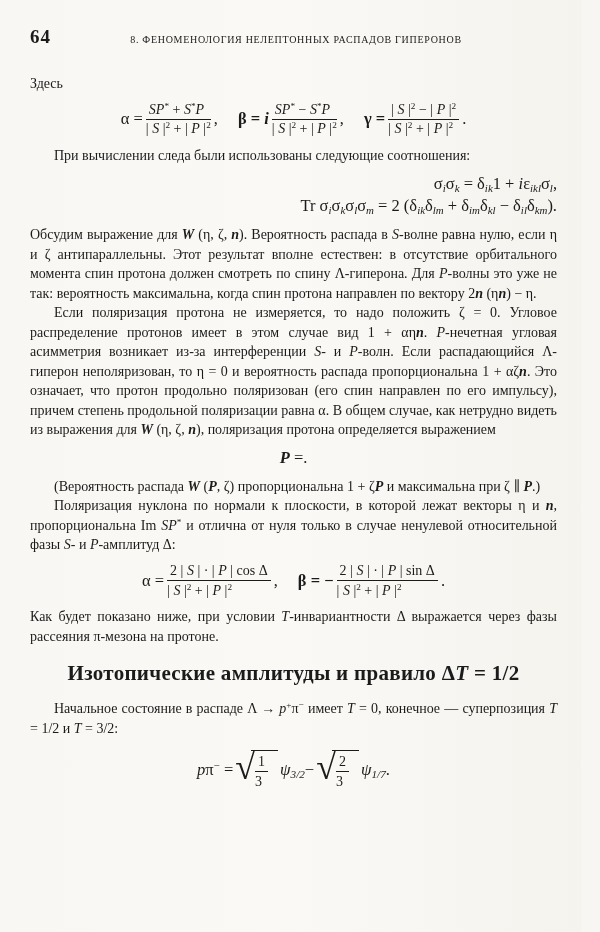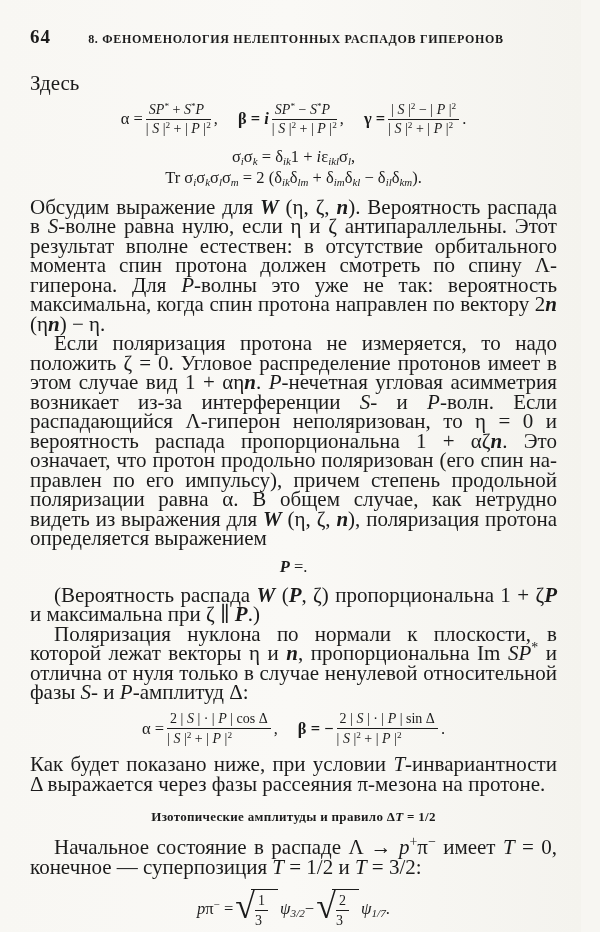--- a/index.html
+++ b/index.html
@@ -18,27 +18,27 @@
     background:linear-gradient(90deg,#f8f7f3 0%,#faf9f6 50%,#f4f3ee 100%);
   }
   
   .running-head{
     display:flex;align-items:baseline;
     margin:2px 0 26px 0;
   }
   .pageno{font-size:19px;font-weight:700;letter-spacing:1px;}
   .chapter{
     flex:1;text-align:center;
-    font-size:12px;font-weight:700;letter-spacing:.7px;
+    font-size:10px;font-weight:400;letter-spacing:.7px;
     transform:translateX(-8px);
   }
   
   p{
     margin:0;
-    font-size:21px;line-height:19.5px;
+    font-size:14px;line-height:19.5px;
     text-align:justify;
     hyphens:manual;
   }
   p.indent{text-indent:24px;}
   i{font-style:italic;}
   b.bi{font-style:italic;font-weight:700;}
   sup{font-size:66%;vertical-align:.55em;line-height:0;}
   sub{font-size:66%;vertical-align:-.3em;line-height:0;}
   
   .eq{
@@ -53,33 +53,33 @@
   .eq-lhs,.eq-sep,.eq-term{display:inline-block;}
   .gap{margin-left:20px;font-weight:bold;}
   .frac{
     display:inline-block;vertical-align:middle;
     text-align:left;
     font-size:14px;line-height:1.12;
     margin:0 3px;
   }
   .frac .num{display:block;border-bottom:1.4px solid #1b1b1b;padding:0 3px 1.5px 3px;}
   .frac .den{display:block;padding-top:1.5px;}
-  .eqline{font-size:16.5px;line-height:21.5px;}
+  .eqline{font-size:16.5px;line-height:21.5px;text-align:right;}
   
   .sqrt{display:inline-flex;align-items:flex-start;vertical-align:middle;margin:0 2px;}
   .rad{font-size:36px;line-height:.85;font-weight:400;transform:translateY(2px);}
   .radicand{
     display:inline-block;border-top:1.8px solid #1b1b1b;
     margin-left:-4px;padding:3px 10px 0 4px;
   }
   .radicand .frac{vertical-align:top;margin:0;font-size:14px;}
   
   h2{
     margin:15px 0 13px 0;
-    font-size:13px;font-weight:700;
+    font-size:21px;font-weight:700;
     text-align:center;letter-spacing:.3px;
   }
   .psi{font-size:17px;font-style:italic;}
   .eq-final{margin-top:12px;}
 </style>
 </head>
 <body>
 
 <div class="page">
 
@@ -106,20 +106,21 @@
       <span class="eq-sep">,</span>
       <span class="eq-lhs gap">γ = </span>
       <span class="frac">
         <span class="num">| <i>S</i> |<sup>2</sup> − | <i>P</i> |<sup>2</sup></span>
         <span class="den">| <i>S</i> |<sup>2</sup> + | <i>P</i> |<sup>2</sup></span>
       </span>
       <span class="eq-sep">.</span>
     </span>
   </div>
 
+  <p class="indent">При вычислении следа были использованы следующие соот­ношения:</p>
 
   <div class="eq">
     <div class="eqline">σ<sub><i>i</i></sub>σ<sub><i>k</i></sub> = δ<sub><i>ik</i></sub>1 + <i>i</i>ε<sub><i>ikl</i></sub>σ<sub><i>l</i></sub>,</div>
     <div class="eqline">Tr σ<sub><i>i</i></sub>σ<sub><i>k</i></sub>σ<sub><i>l</i></sub>σ<sub><i>m</i></sub> = 2 (δ<sub><i>ik</i></sub>δ<sub><i>lm</i></sub> + δ<sub><i>im</i></sub>δ<sub><i>kl</i></sub> − δ<sub><i>il</i></sub>δ<sub><i>km</i></sub>).</div>
   </div>
 
   <p>Обсудим выражение для <b class="bi">W</b> (η, ζ, <b class="bi">n</b>). Вероятность распада в <i>S</i>-волне равна нулю, если η и ζ антипараллельны. Этот результат вполне естествен: в отсутствие орбитального момента спин протона дол­жен смотреть по спину Λ-гиперона. Для <i>P</i>-волны это уже не так: вероятность максимальна, когда спин протона направлен по век­тору 2<b class="bi">n</b> (η<b class="bi">n</b>) − η.</p>
   <p class="indent">Если поляризация протона не измеряется, то надо положить ζ = 0. Угловое распределение протонов имеет в этом случае вид 1 + αη<b class="bi">n</b>. <i>P</i>-нечетная угловая асимметрия возникает из-за интер­ференции <i>S</i>- и <i>P</i>-волн. Если распадающийся Λ-гиперон неполя­ризован, то η = 0 и вероятность распада пропорциональна 1 + αζ<b class="bi">n</b>. Это означает, что протон продольно поляризован (его спин на­правлен по его импульсу), причем степень продольной поляри­зации равна α. В общем случае, как нетрудно видеть из выра­жения для <b class="bi">W</b> (η, ζ, <b class="bi">n</b>), поляризация протона определяется выра­жением</p>
 
   <div class="eq">

